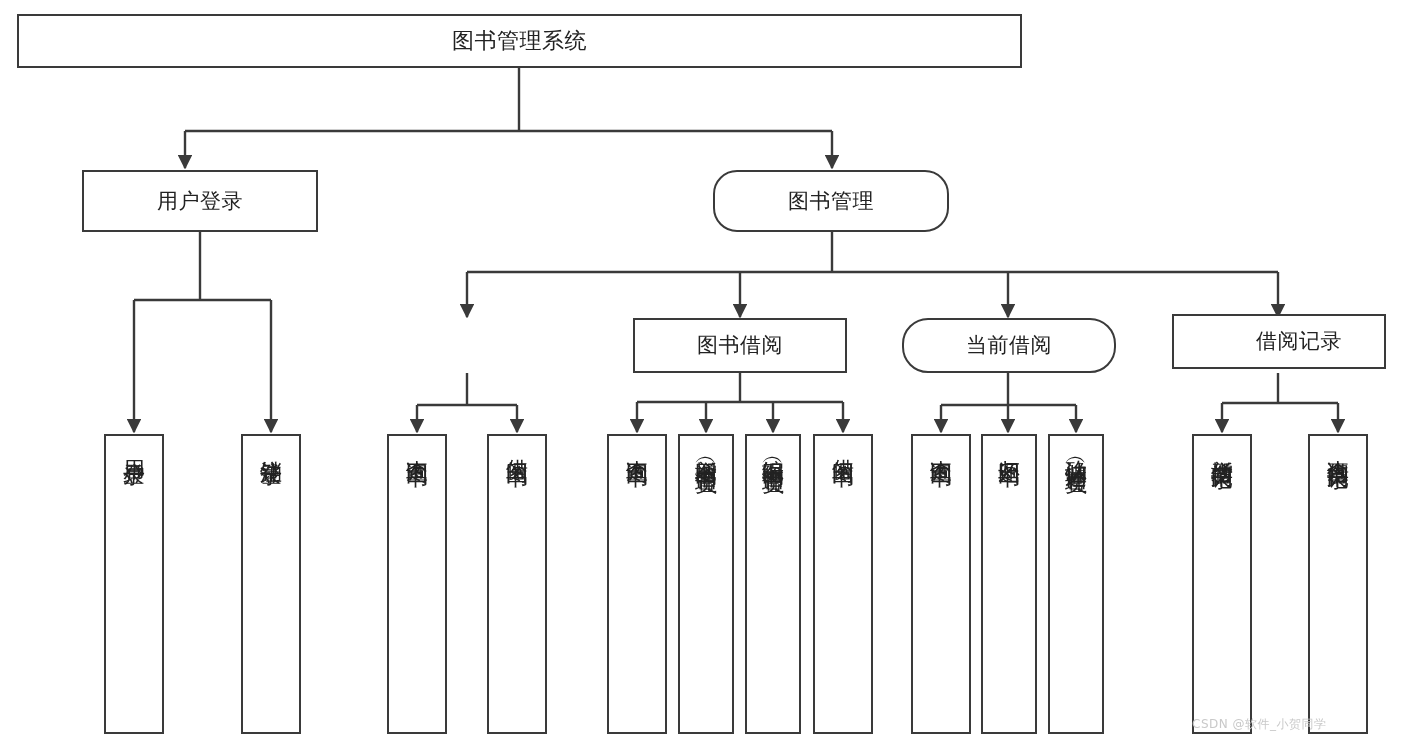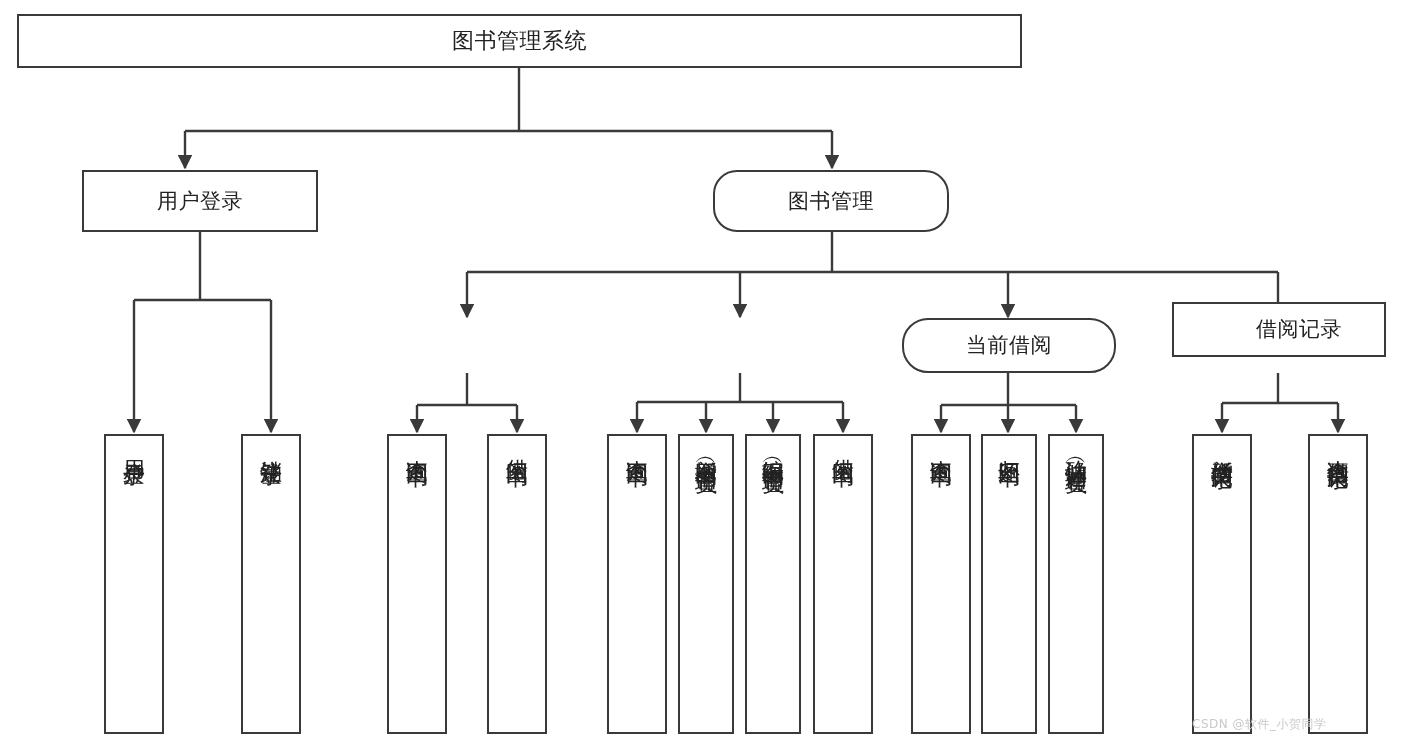--- a/index.html
+++ b/index.html
@@ -138,26 +138,29 @@
 
   <div class="node horiz" style="left:82px; top:170px; width:236px; height:62px;">
     <span class="lbl">用户登录</span>
   </div>
 
   <div class="node horiz" style="left:713px; top:170px; width:236px; height:62px;border-radius:24px;">
     <span class="lbl">图书管理</span>
   </div>
 
 
+  <div class="node horiz" style="left:633px; top:318px; width:214px; height:55px;">
+    <span class="lbl">图书借阅</span>
+  </div>
 
   <div class="node horiz" style="left:902px; top:318px; width:214px; height:55px;border-radius:26px;">
     <span class="lbl">当前借阅</span>
   </div>
 
-  <div class="node horiz" style="left:1172px; top:302px; width:214px; height:55px;padding-left:40px;">
+  <div class="node horiz" style="left:1172px; top:314px; width:214px; height:55px;padding-left:40px;">
     <span class="lbl">借阅记录</span>
   </div>
 
   <div class="node vert" style="left:104px; top:434px; width:60px; height:300px;">
     <span class="lbl">用户登录</span>
   </div>
 
   <div class="node vert" style="left:241px; top:434px; width:60px; height:300px;">
     <span class="lbl">注销登录</span>
   </div>

